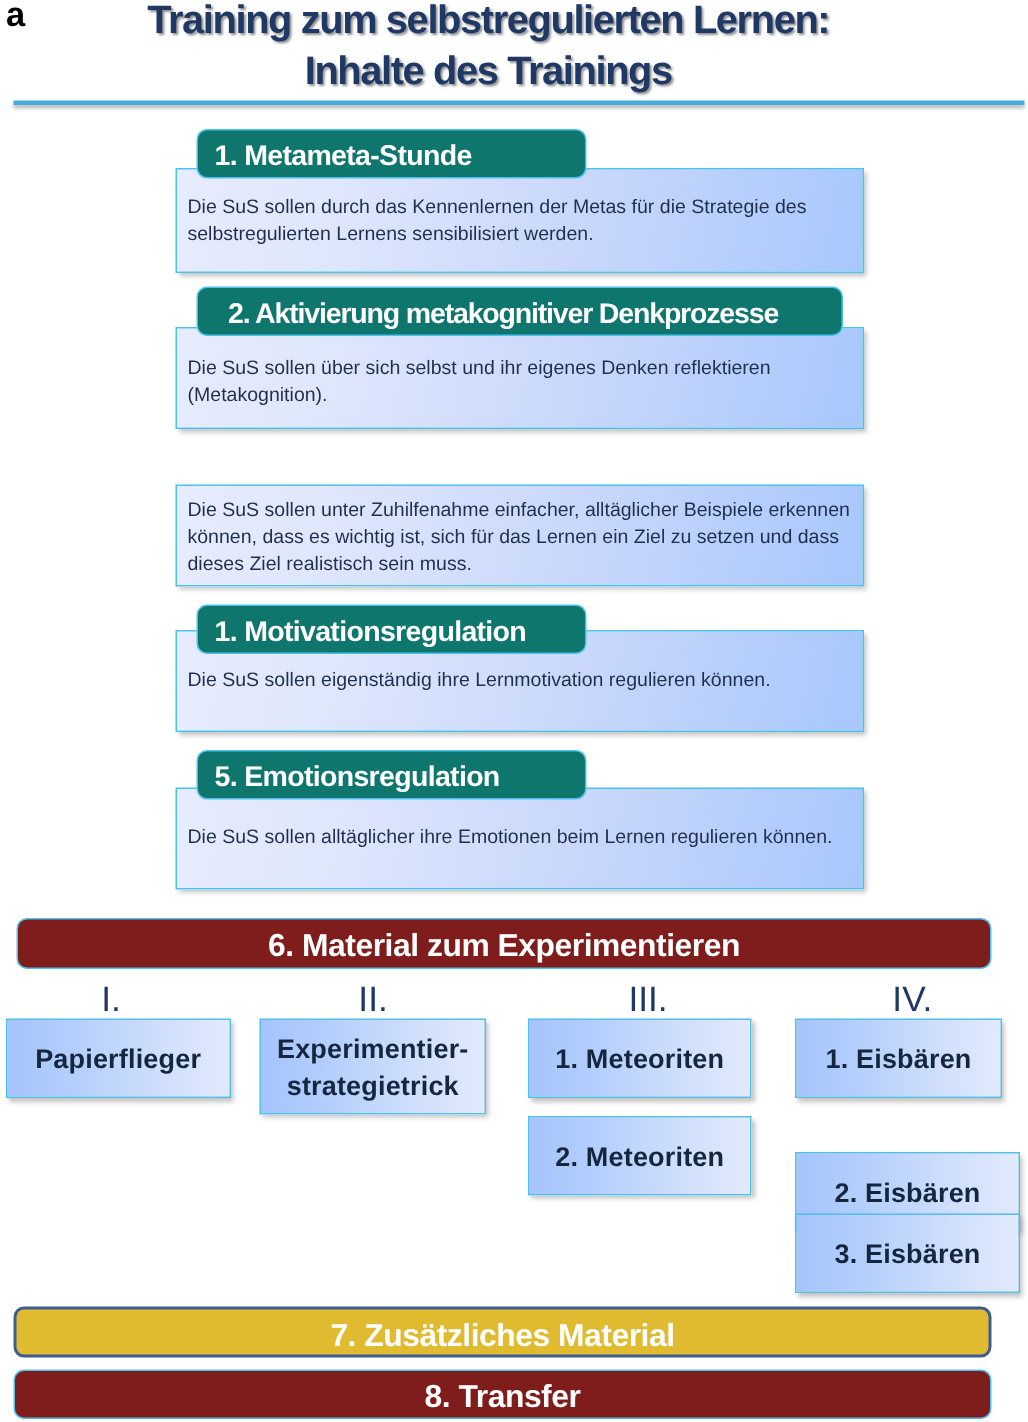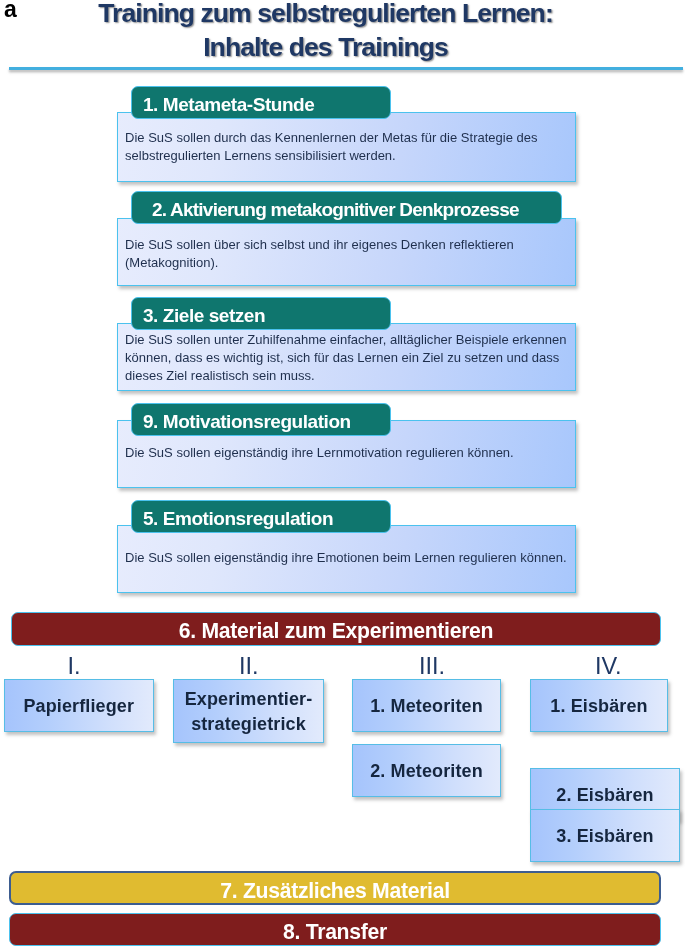--- a/index.html
+++ b/index.html
@@ -68,30 +68,29 @@
       </p>
     </div>
 <div class="sec-head tight" style="left:131px;top:191px;width:431px;height:33px;"><span>2. Aktivierung metakognitiver Denkprozesse</span></div>
 <div class="sec-body" style="left:117px;top:323px;width:459px;height:68px;">
       <p style="position:absolute;left:7px;top:7px;width:449px;">
         <span class="bl">Die SuS sollen unter Zuhilfenahme einfacher, alltäglicher Beispiele erkennen</span>
         <span class="bl">können, dass es wichtig ist, sich für das Lernen ein Ziel zu setzen und dass</span>
         <span class="bl">dieses Ziel realistisch sein muss.</span>
       </p>
     </div>
-<div class="sec-head" style="left:131px;top:297px;width:260px;height:33px;"><span>3. Ziele setzen</span></div>
 <div class="sec-body" style="left:117px;top:420px;width:459px;height:68px;">
       <p style="position:absolute;left:7px;top:23px;width:449px;">
         <span class="bl">Die SuS sollen eigenständig ihre Lernmotivation regulieren können.</span>
       </p>
     </div>
-<div class="sec-head" style="left:131px;top:403px;width:260px;height:33px;"><span>9. Motivationsregulation</span></div>
+<div class="sec-head" style="left:131px;top:403px;width:260px;height:33px;"><span>1. Motivationsregulation</span></div>
 <div class="sec-body" style="left:117px;top:525px;width:459px;height:68px;">
       <p style="position:absolute;left:7px;top:23px;width:449px;">
-        <span class="bl">Die SuS sollen eigenständig ihre Emotionen beim Lernen regulieren können.</span>
+        <span class="bl">Die SuS sollen alltäglicher ihre Emotionen beim Lernen regulieren können.</span>
       </p>
     </div>
 <div class="sec-head" style="left:131px;top:500px;width:260px;height:33px;"><span>5. Emotionsregulation</span></div>
 <div class="bar navy" style="left:11px;top:612px;width:650px;height:34px;"><span>6. Material zum Experimentieren</span></div>
 <div class="numeral" style="left:14.0px;top:655px;width:120px;"><span>I.</span></div>
 <div class="mbox" style="left:3.5px;top:679px;width:150.5px;height:53px;">
       <span>
         <span class="ml">Papierflieger</span>
       </span>
     </div>

